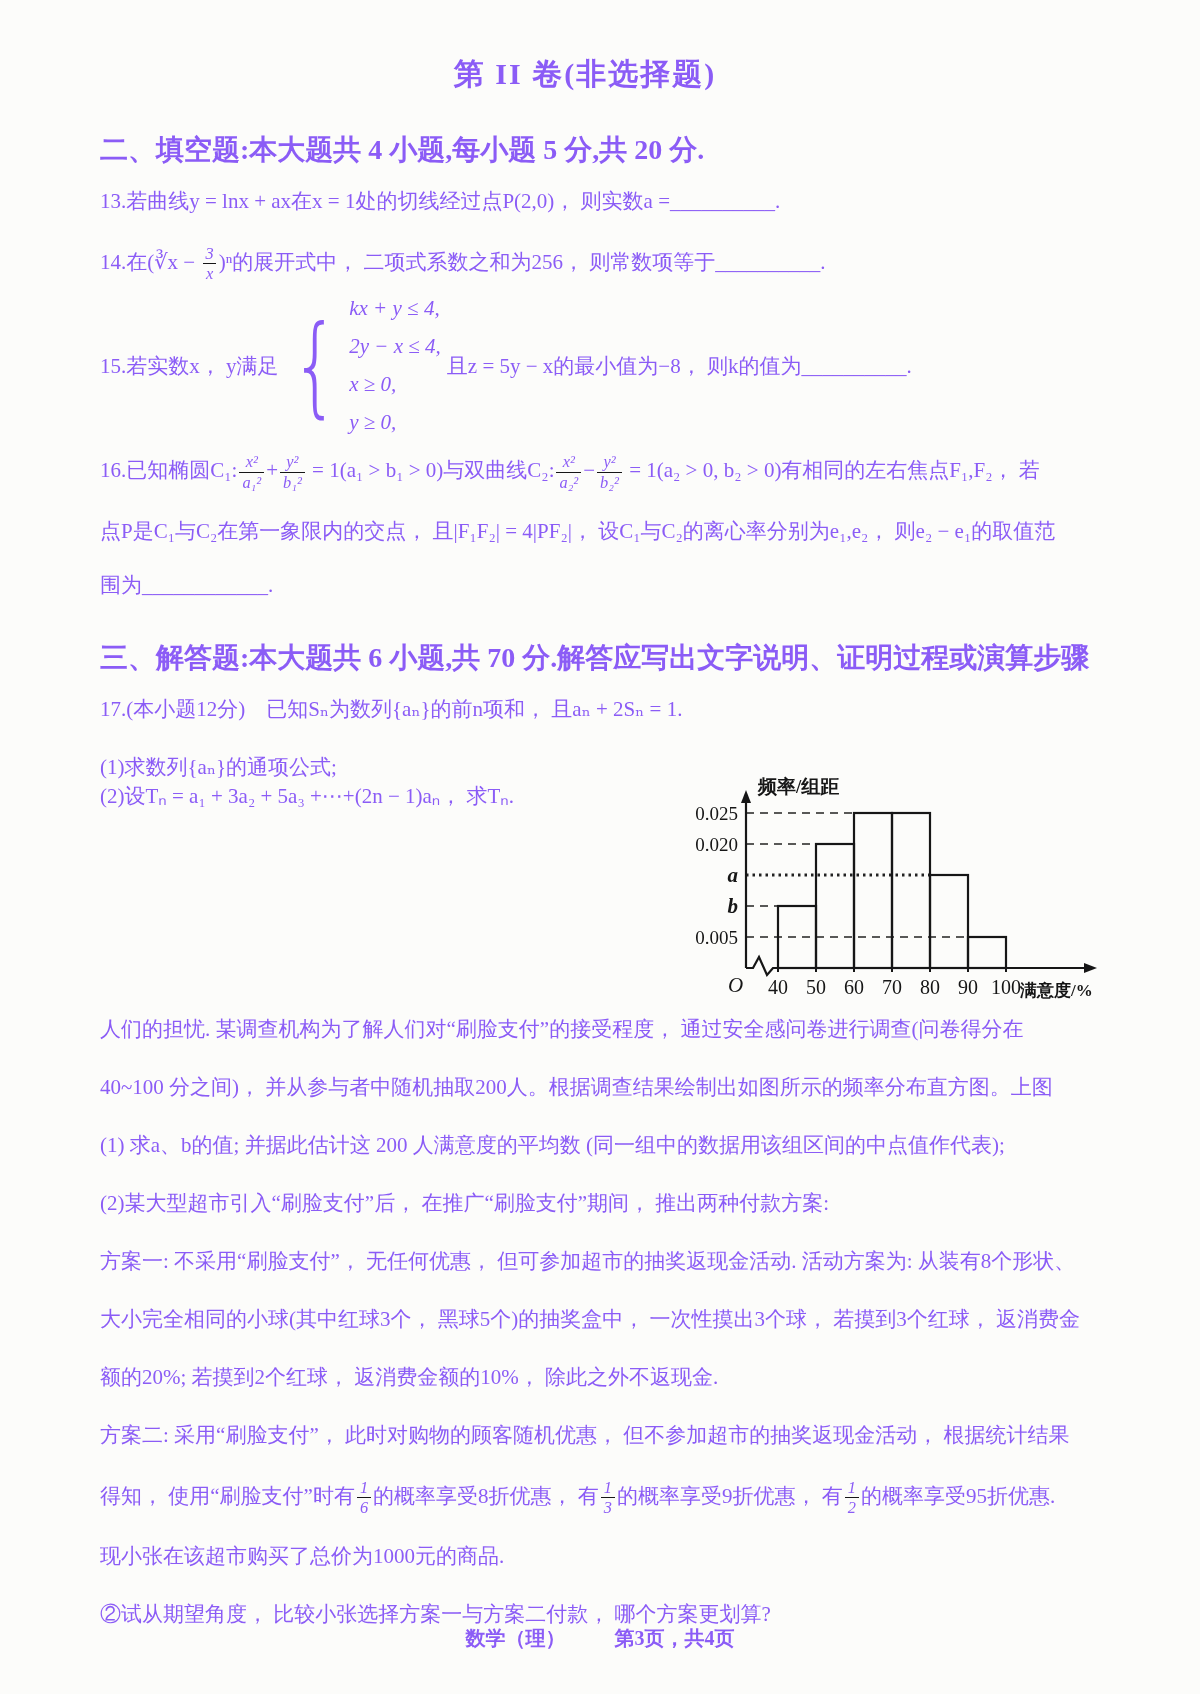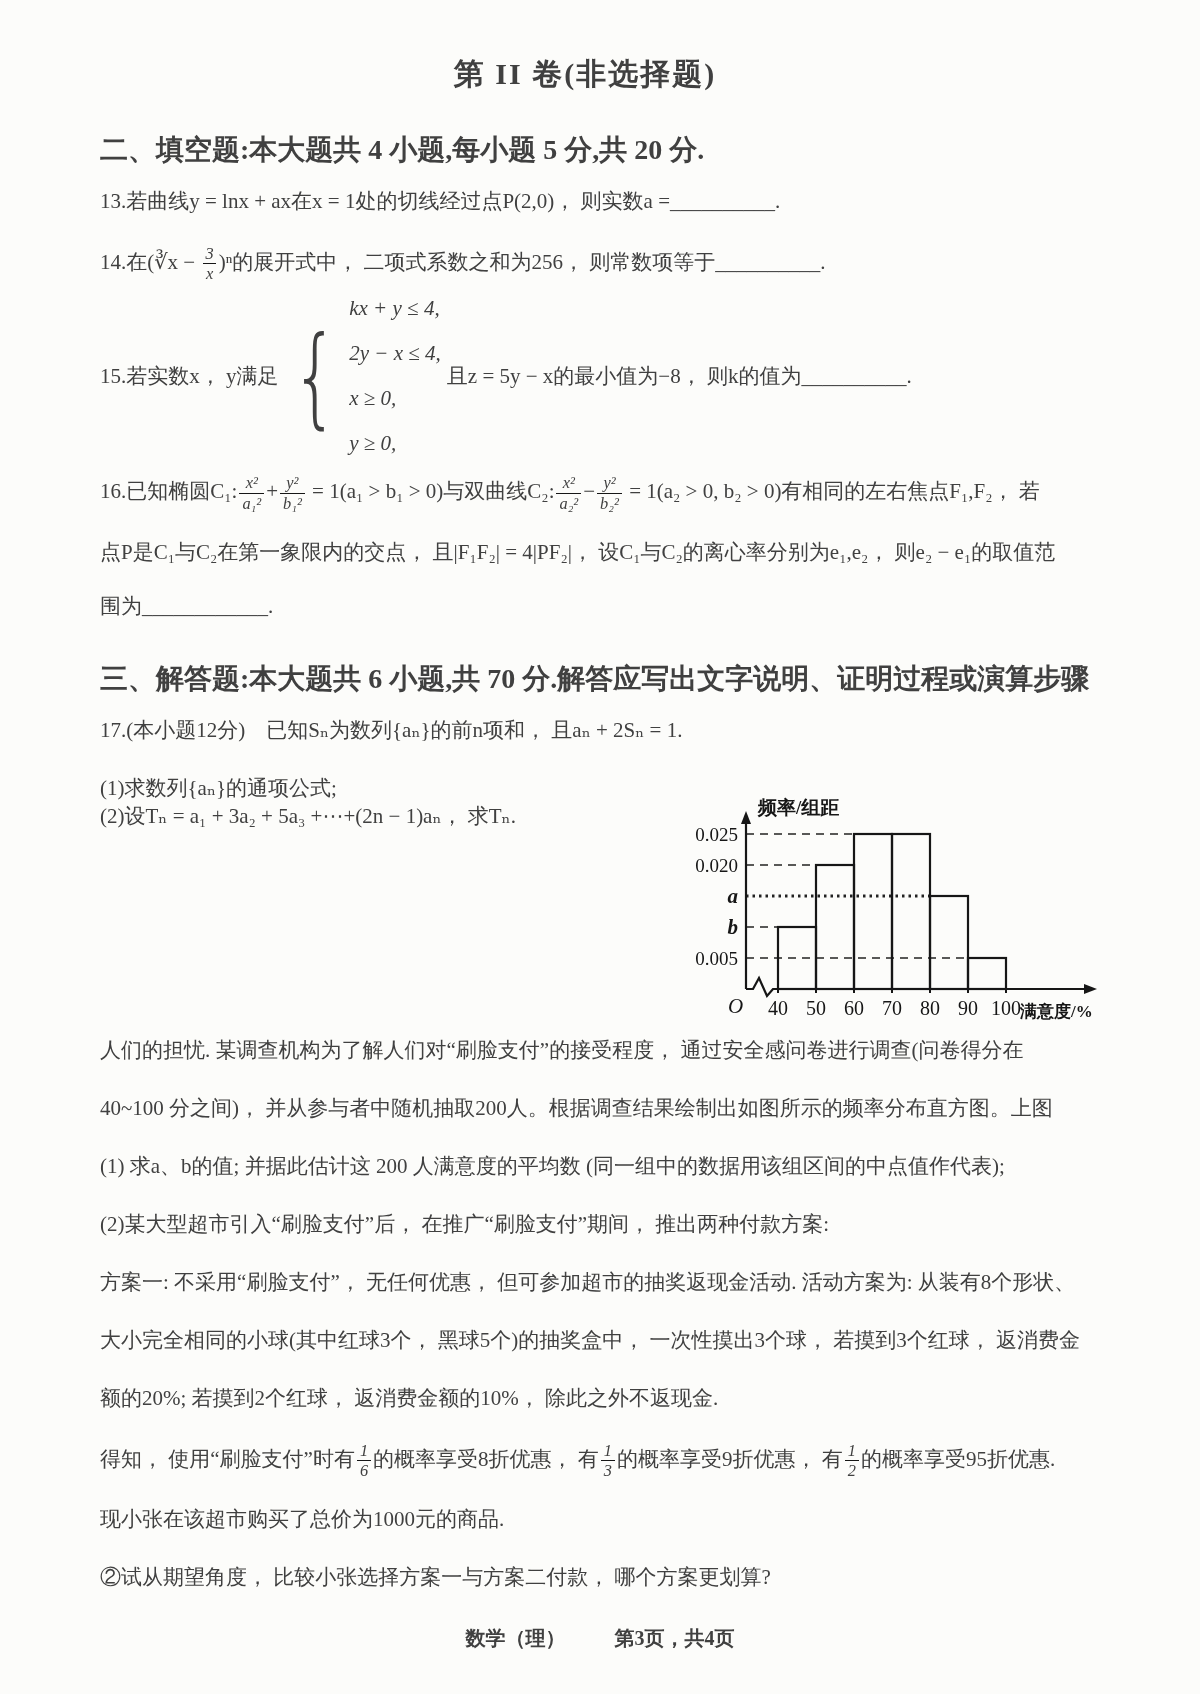--- a/index.html
+++ b/index.html
@@ -1,21 +1,21 @@
 <!DOCTYPE html>
 <html><head>
 <meta charset="utf-8">
 <style>
   html,body{margin:0;padding:0;background:#e8e8e6;}
   .page{
     position:relative;
     width:1200px;height:1694px;
     margin:0 auto;
     background:#fcfcfa;
-    color:#404040;
+    color:#8b5cf6;
     font-family:"Liberation Serif","DejaVu Serif",serif;
     overflow:hidden;
   }
   .content{position:absolute;left:100px;top:54px;right:70px;}
   .doc-title{
     text-align:center;font-size:30px;font-weight:bold;
     letter-spacing:2px;margin:0 60px 36px 0;
   }
   .sec-heading{font-size:28px;font-weight:bold;margin:0 0 18px;white-space:nowrap;}
   .line{font-size:21px;margin:0 0 24px;white-space:nowrap;}
@@ -36,25 +36,25 @@
   .frac .den{border-top:1.7px solid #161616;padding:1px 3px 0;}
   .frac .num{padding:0 3px 1px;}
   
   .q15-row{display:flex;align-items:center;margin:0 0 18px;}
   .q15-pre,.q15-suf{font-size:21px;white-space:nowrap;}
   .brace{
     font-size:108px;font-weight:200;line-height:0.9;
     transform:scaleX(0.7);margin:0 0 0 2px;
     font-family:"DejaVu Sans",sans-serif;
   }
-  .cond-col{display:inline-flex;flex-direction:column;gap:20px;margin-right:6px;}
+  .cond-col{display:inline-flex;flex-direction:column;gap:13px;margin-right:6px;}
   .cond{font-size:21px;font-style:italic;white-space:nowrap;}
   
   .mid-row{display:flex;align-items:flex-start;}
-  .mid-left{flex:1;min-width:0;}
+  .mid-left{flex:1;min-width:0;font-family:Liberation Serif, serif;}
   .chart-box{width:470px;flex:0 0 470px;margin-top:-8px;}
   .q18-intro{margin-top:84px;}
   .q18-intro .line{margin-bottom:32px;}
   .bodyline{font-size:21px;margin:0 0 30px;white-space:nowrap;}
   .bodyline.tall{margin-bottom:26px;}
   .footer{
     position:absolute;left:0;right:0;bottom:42px;
     text-align:center;font-size:20px;font-weight:bold;
   }
   .footer span{margin:16px 22px;}
@@ -157,20 +157,21 @@
       </div>
     </div>
 
     <p class="bodyline">人们的担忧. 某调查机构为了解人们对“刷脸支付”的接受程度， 通过安全感问卷进行调查(问卷得分在</p>
     <p class="bodyline">40~100 分之间)， 并从参与者中随机抽取200人。根据调查结果绘制出如图所示的频率分布直方图。上图</p>
     <p class="bodyline">(1) 求a、b的值; 并据此估计这 200 人满意度的平均数 (同一组中的数据用该组区间的中点值作代表);</p>
     <p class="bodyline">(2)某大型超市引入“刷脸支付”后， 在推广“刷脸支付”期间， 推出两种付款方案:</p>
     <p class="bodyline">方案一: 不采用“刷脸支付”， 无任何优惠， 但可参加超市的抽奖返现金活动. 活动方案为: 从装有8个形状、</p>
     <p class="bodyline">大小完全相同的小球(其中红球3个， 黑球5个)的抽奖盒中， 一次性摸出3个球， 若摸到3个红球， 返消费金</p>
     <p class="bodyline">额的20%; 若摸到2个红球， 返消费金额的10%， 除此之外不返现金.</p>
+    <p class="bodyline">方案二: 采用“刷脸支付”， 此时对购物的顾客随机优惠， 但不参加超市的抽奖返现金活动， 根据统计结果</p>
     <p class="bodyline tall">得知， 使用“刷脸支付”时有<span class="frac">
           <span class="num">1</span>
           <span class="den">6</span>
         </span>的概率享受8折优惠， 有<span class="frac">
           <span class="num">1</span>
           <span class="den">3</span>
         </span>的概率享受9折优惠， 有<span class="frac">
           <span class="num">1</span>
           <span class="den">2</span>
         </span>的概率享受95折优惠.</p>

